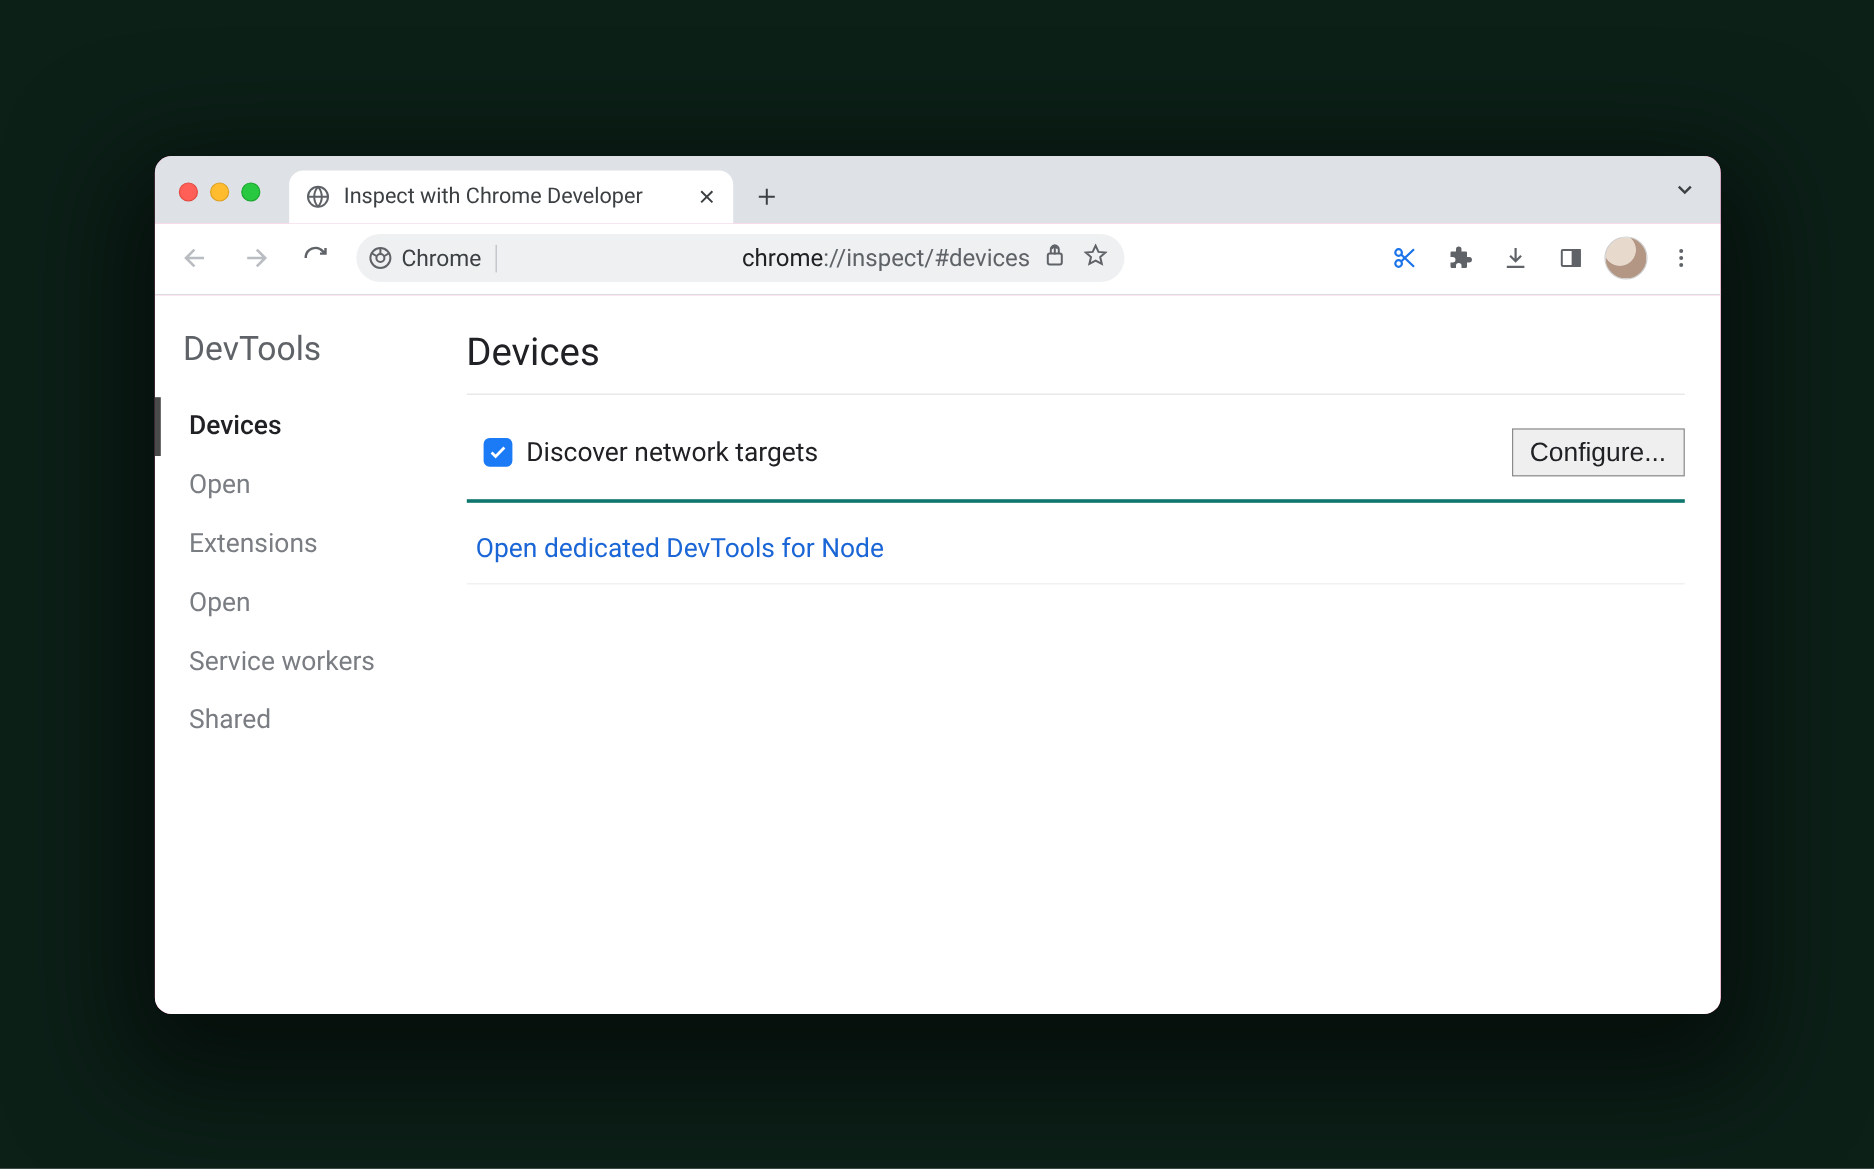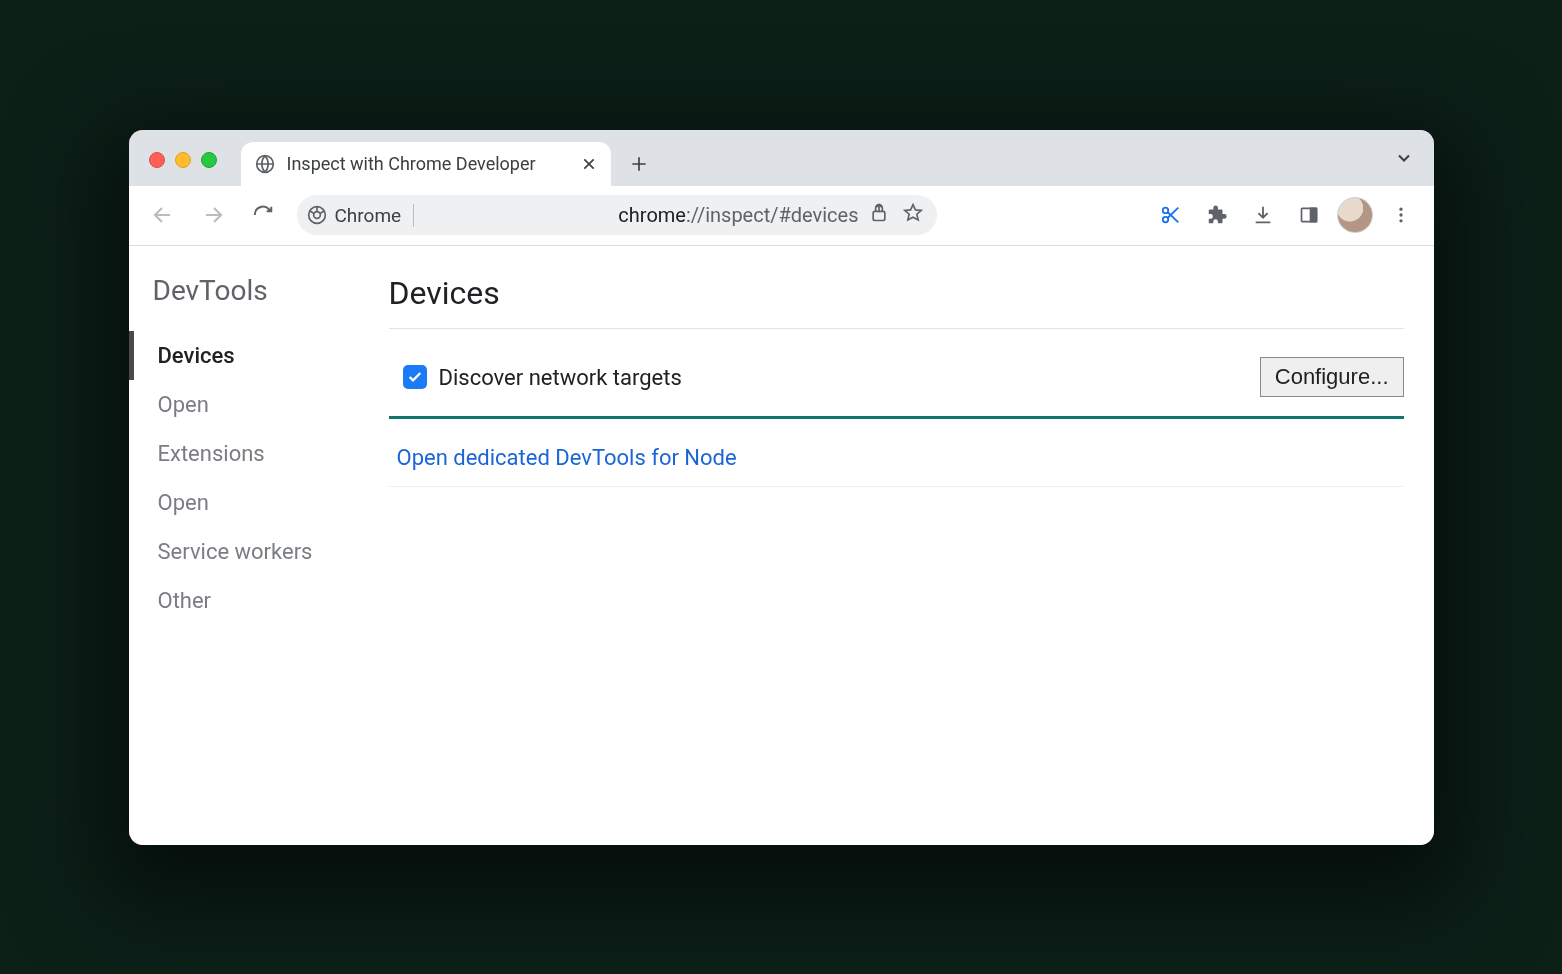--- a/index.html
+++ b/index.html
@@ -316,21 +316,21 @@
 
   <div class="content">
     <aside class="sidebar">
       <div class="brand">DevTools</div>
       <nav class="nav">
         <a class="active">Devices</a>
         <a>Open</a>
         <a>Extensions</a>
         <a>Open</a>
         <a>Service workers</a>
-        <a>Other</a>
+        <a>Shared</a>
       </nav>
     </aside>
 
     <main class="main">
       <h1 class="page-title">Devices</h1>
 
 
       <div class="row">
         <label class="chk-wrap">
           <span class="chk">

